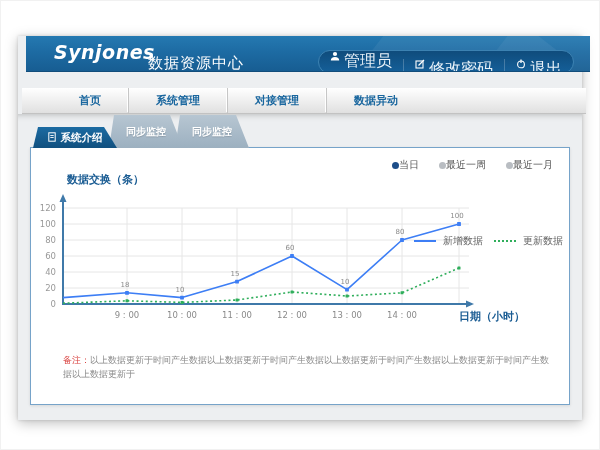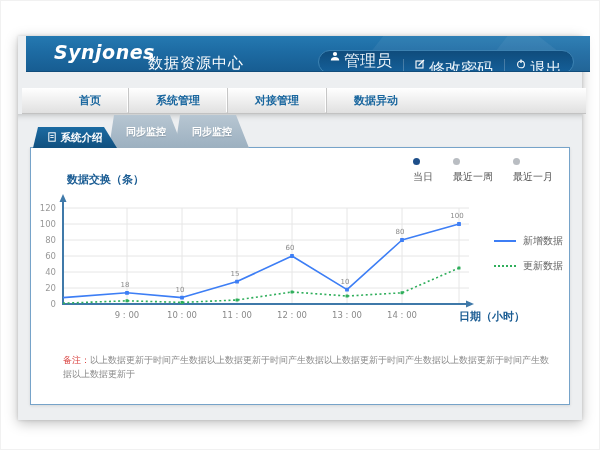--- a/index.html
+++ b/index.html
@@ -83,30 +83,30 @@
     text-shadow:0 1px 1px rgba(0,0,0,.15);
   }
   .panel {
     position:absolute; left:12px; top:33px; width:540px; height:258px;
     background:#ffffff; border:1px solid #76a3c9;
     box-shadow:0 1px 3px rgba(0,0,0,.10);
     z-index:1;
   }
   
   .radio-row { position:absolute; top:10px; right:16px; display:flex; gap:20px; }
-  .radio-item { display:flex; align-items:flex-start; gap:5px; cursor:pointer;flex-direction:column; }
+  .radio-item { display:flex; align-items:center; cursor:pointer; }
   .radio-dot { width:7px; height:7px; border-radius:50%; background:#b9bdc2; }
   .radio-item.selected .radio-dot { background:#1d4e89; }
   .radio-label { font-size:10px; color:#555; }
   .y-title { position:absolute; left:36px; top:24px; font-size:11px; font-weight:bold; color:#1a5c93; }
   .x-title { position:absolute; left:428px; top:161px; font-size:11px; font-weight:bold; color:#1a5c93; }
   .chart-svg { position:absolute; left:0; top:44px; width:450px; height:140px; pointer-events:none; }
   .chart-svg text { font-family:"DejaVu Sans","Liberation Sans",sans-serif; }
   
-  .legend { position:absolute; right:6px; top:86px; display:flex; flex-direction:column; gap:11px; }
+  .legend { position:absolute; right:6px; top:86px; display:flex; flex-direction:row; gap:11px; }
   .legend-item { display:flex; align-items:center; gap:7px; cursor:pointer; }
   .legend-line-solid  { width:22px; height:0; border-top:2px solid #3d7ef5; }
   .legend-line-dotted { width:22px; height:0; border-top:2px dotted #2fae5b; }
   .legend-label { font-size:10px; color:#666; }
   
   .note { position:absolute; left:32px; top:206px; width:486px; font-size:9px; color:#8a8a8a; line-height:1.5; }
   .note-prefix { color:#d9413f; }
 </style>
 </head>
 <body>

